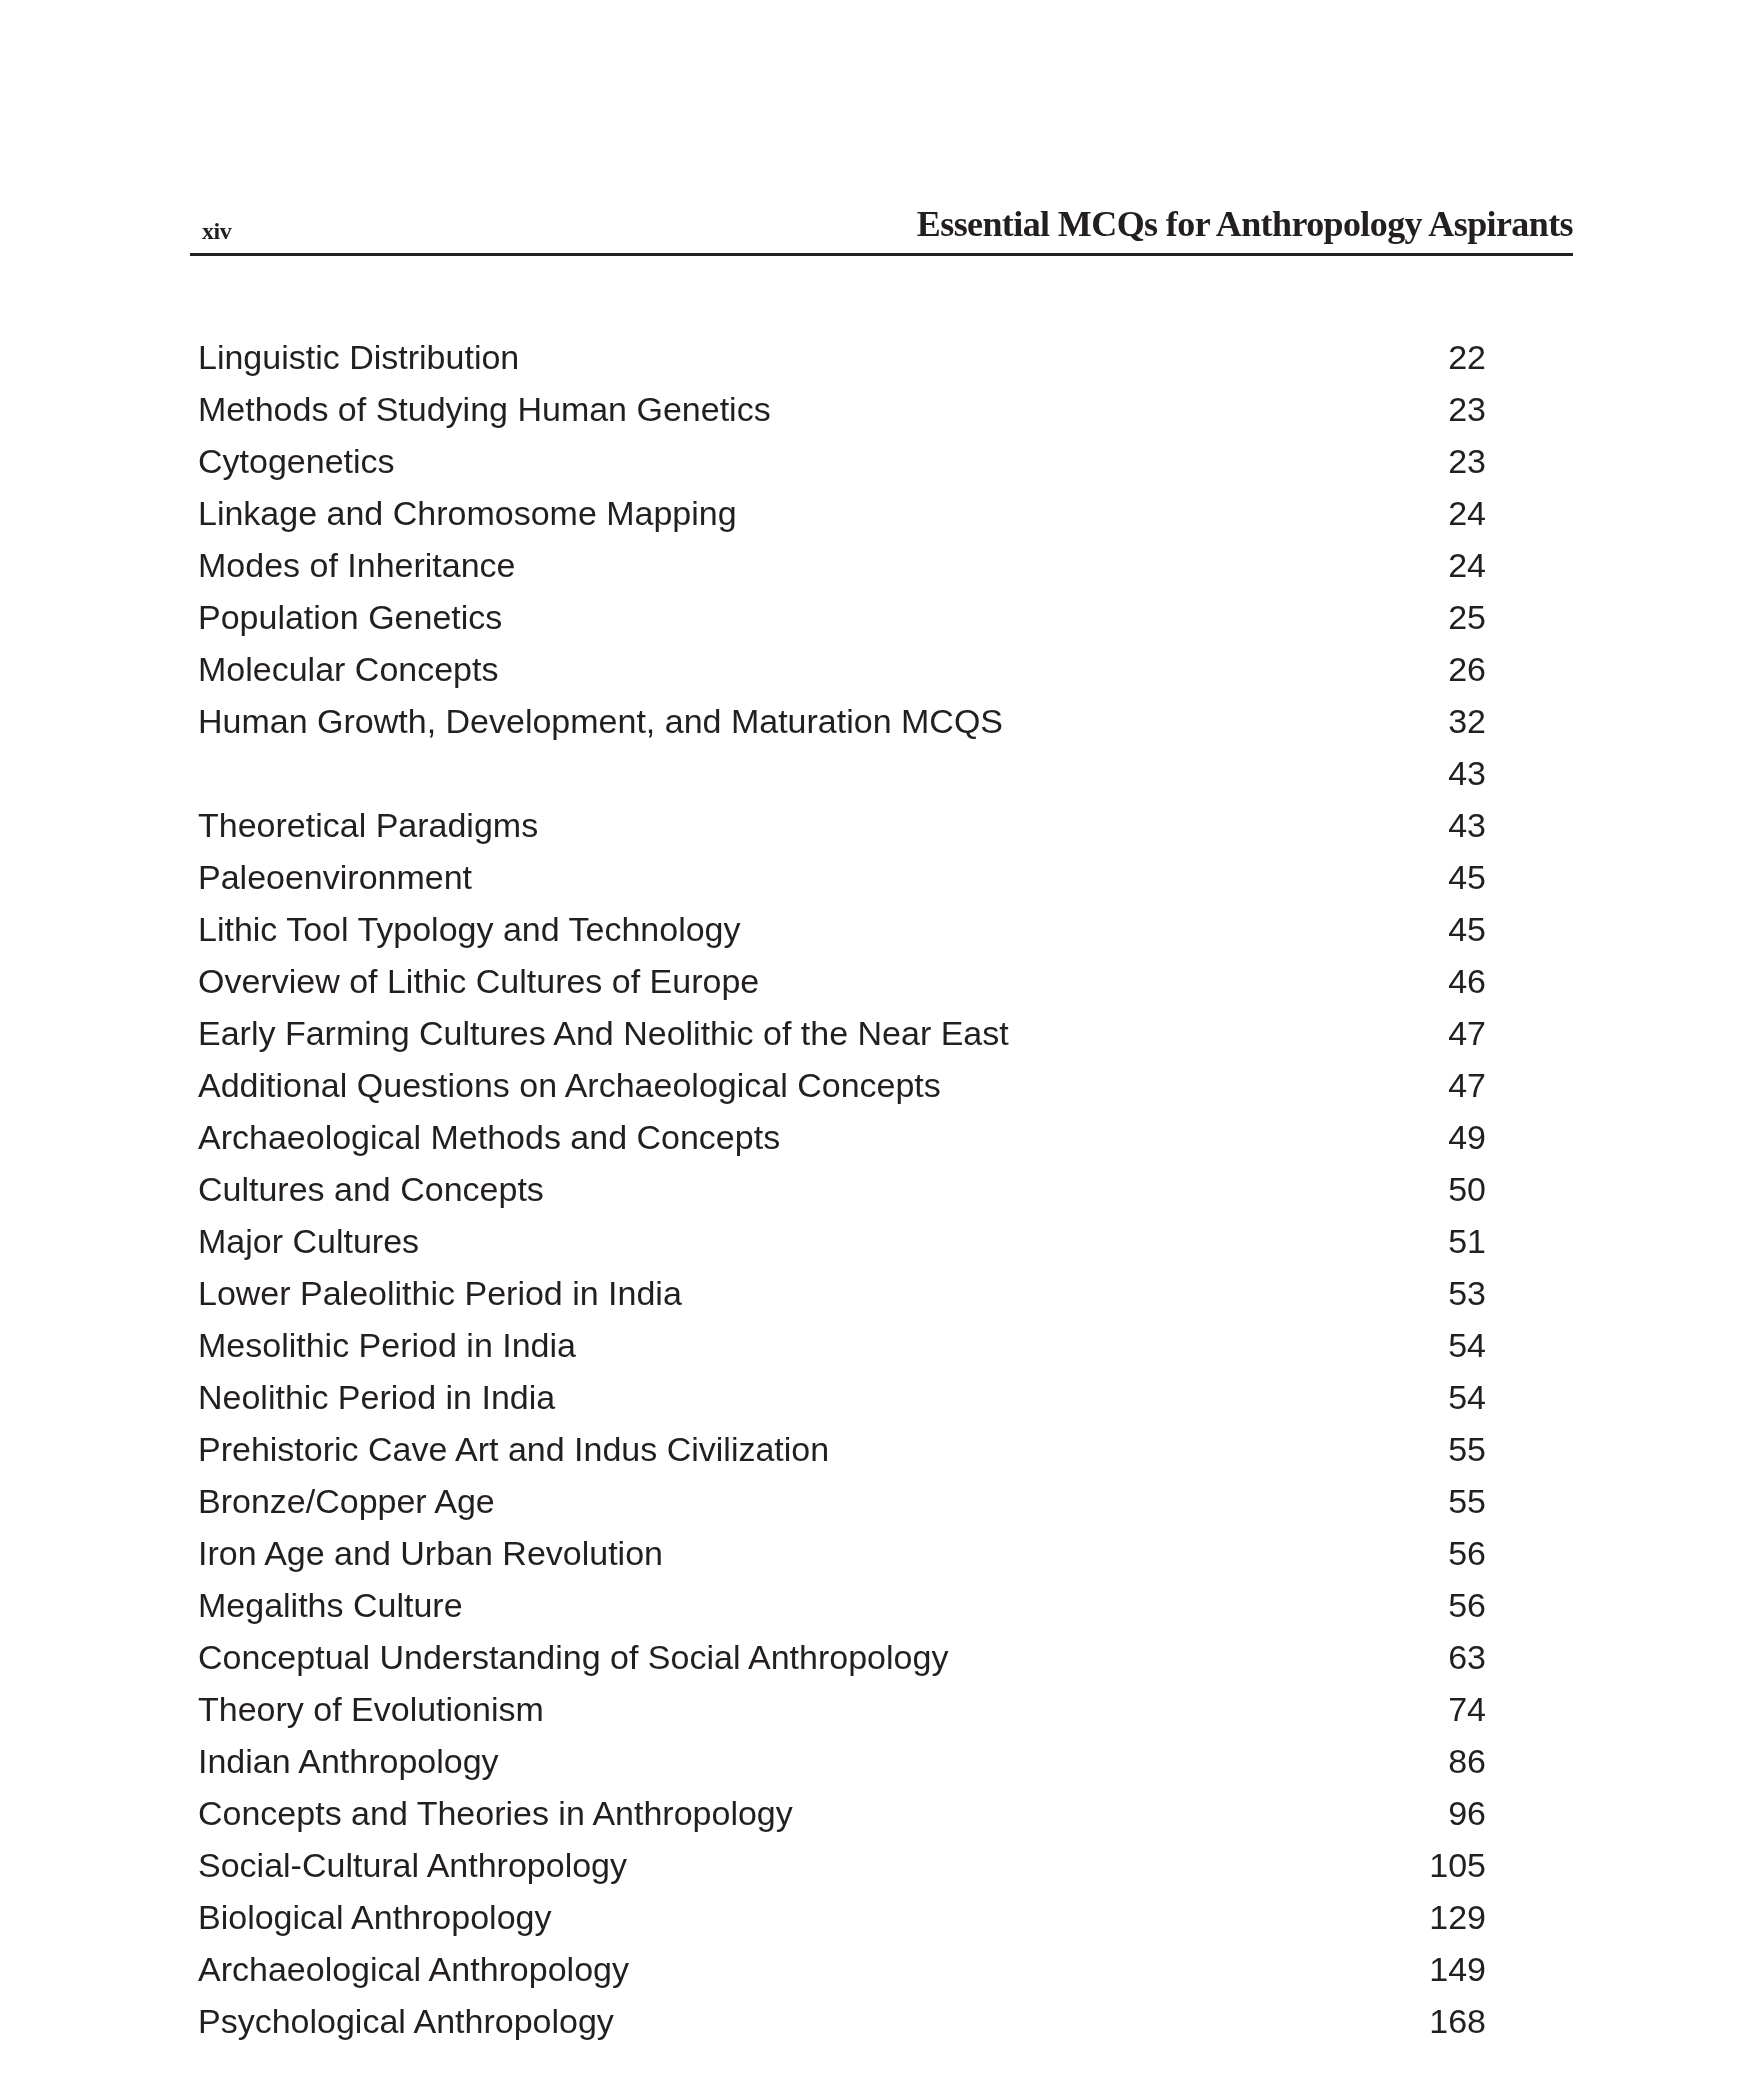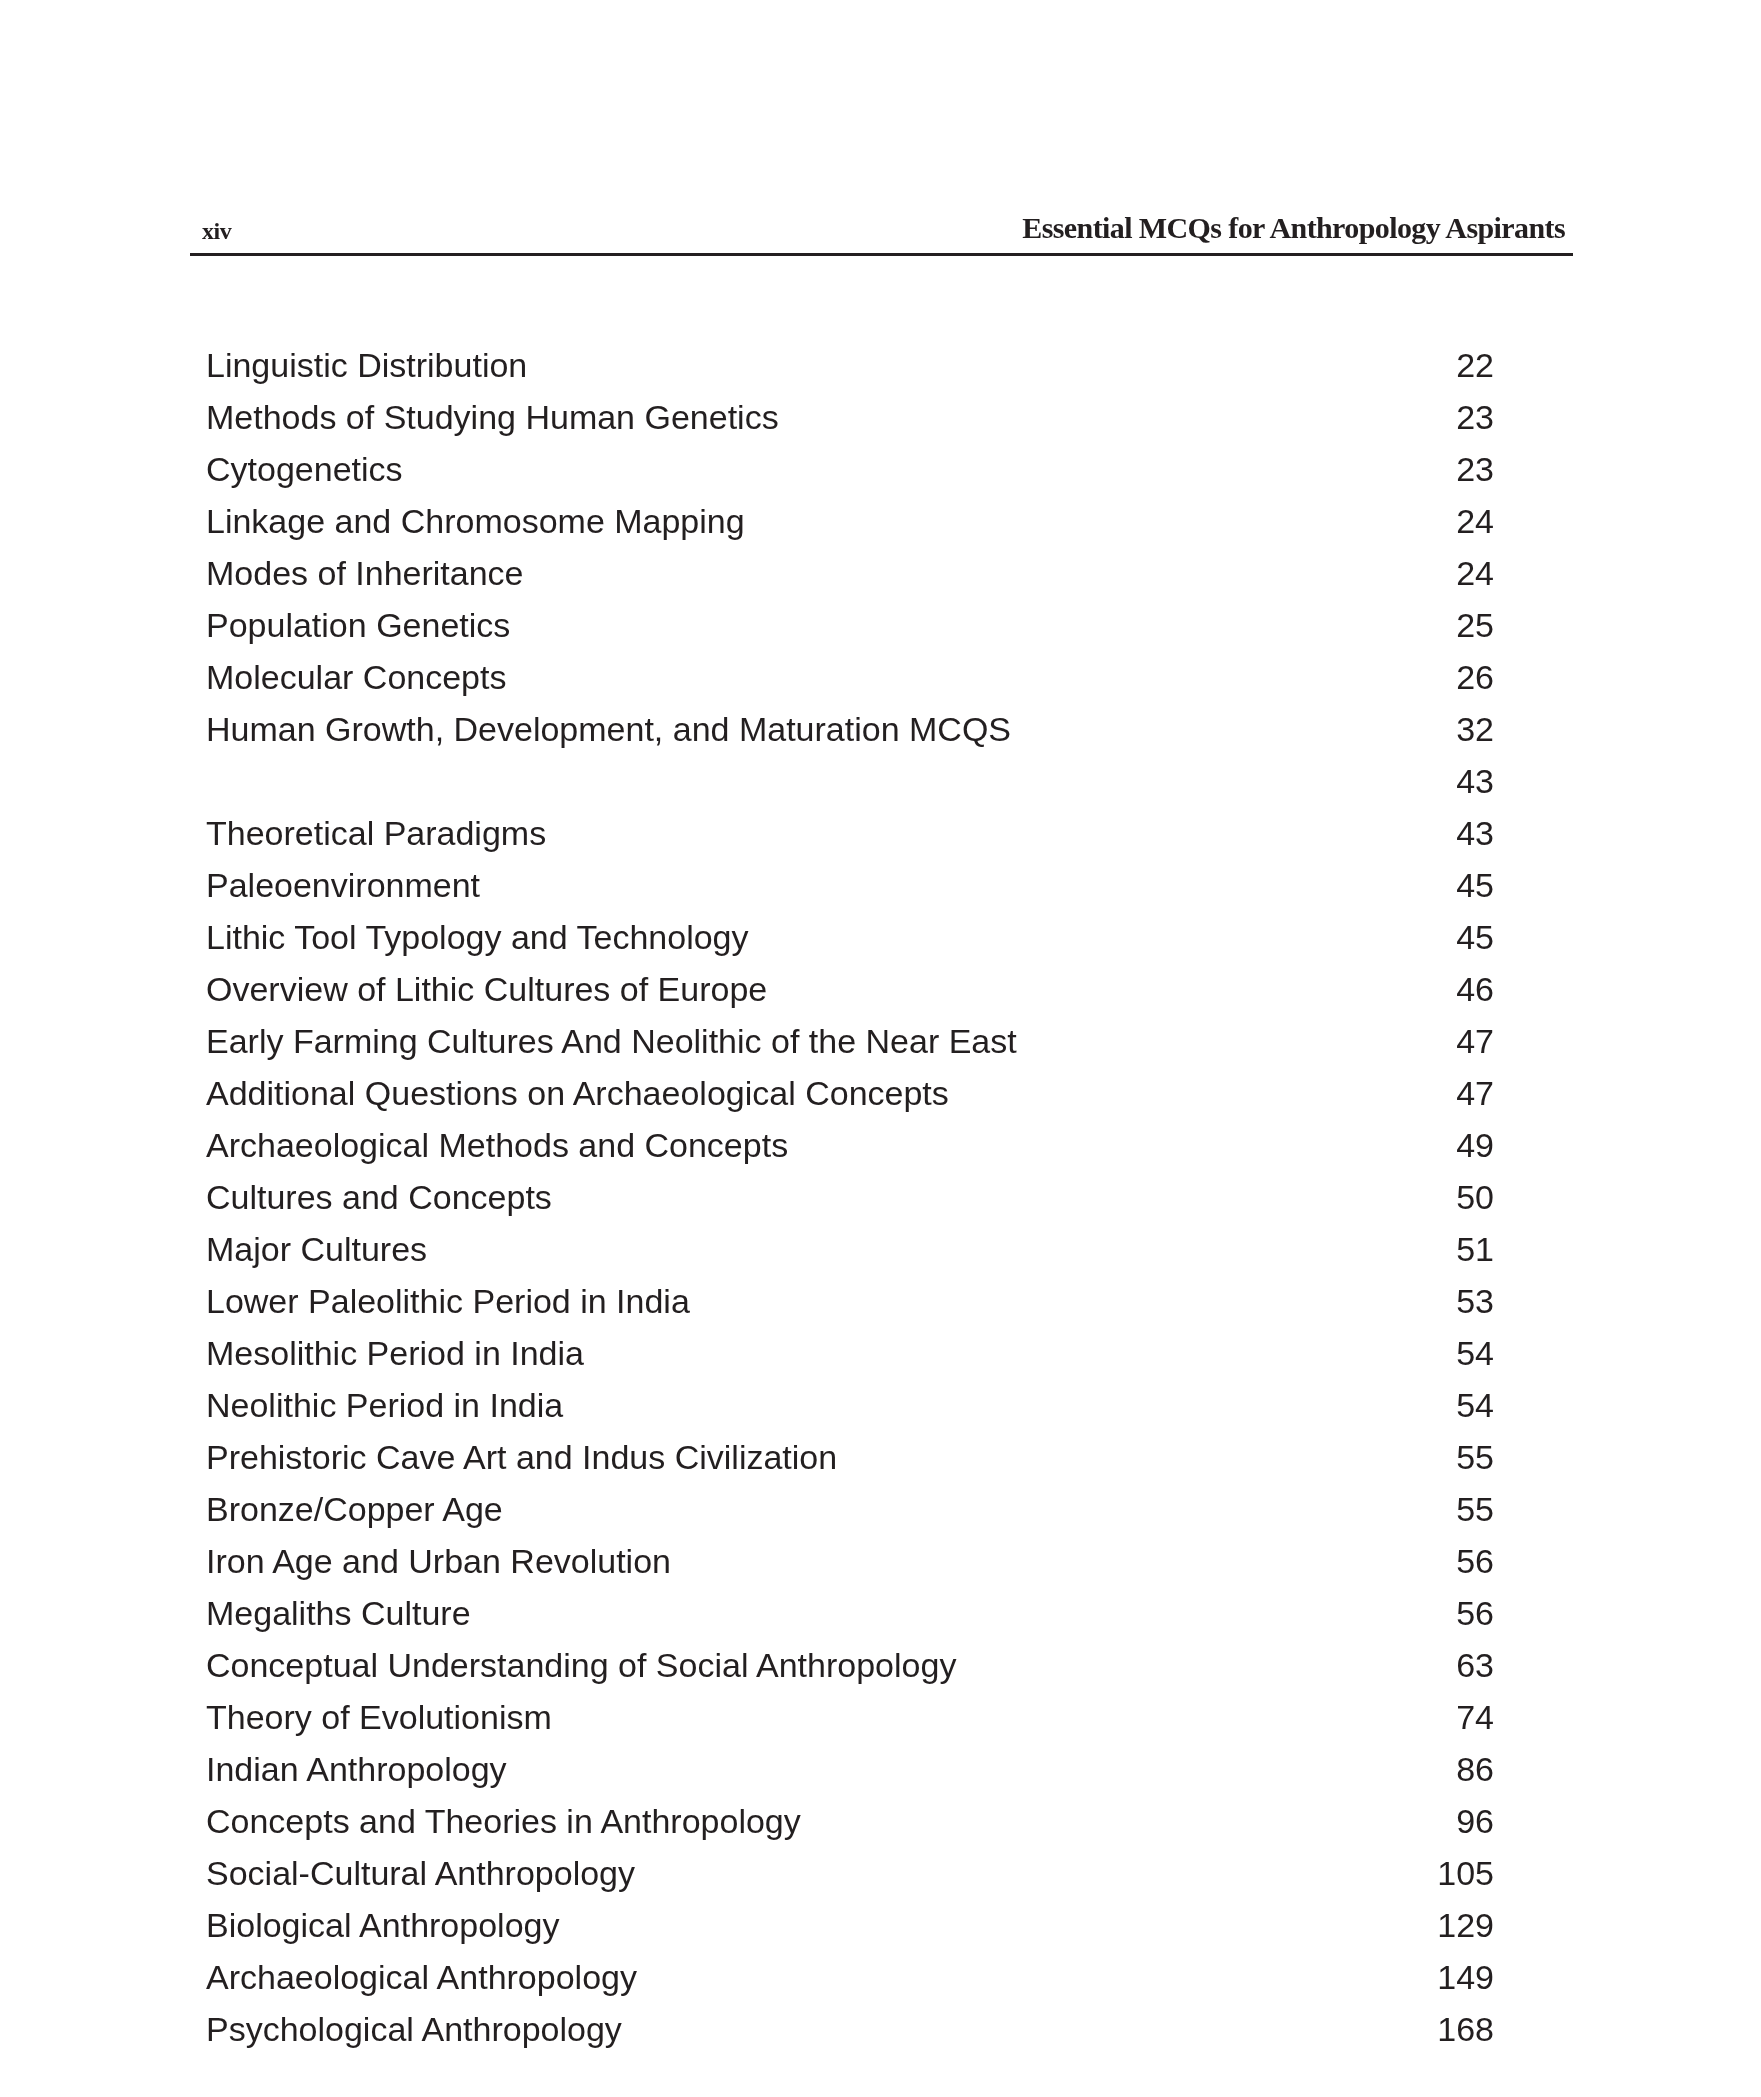--- a/index.html
+++ b/index.html
@@ -25,42 +25,42 @@
       position: absolute;
       left: 12px;
       bottom: 11px;
       font-family: "Liberation Serif", "DejaVu Serif", serif;
       font-weight: bold;
       font-size: 24px;
       letter-spacing: -0.4px;
     }
     .running-title {
       position: absolute;
-      right: 8px;
+      right: 0;
       bottom: 11px;
       font-family: "Liberation Serif", "DejaVu Serif", serif;
       font-weight: bold;
-      font-size: 30px;
+      font-size: 36px;
       letter-spacing: -0.6px;
       margin-top: 11px;
     }
     .header-rule {
       position: absolute;
       left: 0;
       right: 0;
       bottom: 0;
       height: 3.4px;
       background: #231f20;
     }
     .toc {
       position: absolute;
       left: 190px;
       top: 323px;
       width: 1288px;
-      margin: 16px;
+      margin: 8px;
       padding: 0;
       list-style: none;
     }
     .toc-row {
       position: relative;
       height: 52px;
       font-family: "Liberation Sans", "DejaVu Sans", sans-serif;
       font-size: 34px;
       line-height: 52px;
       white-space: nowrap;

